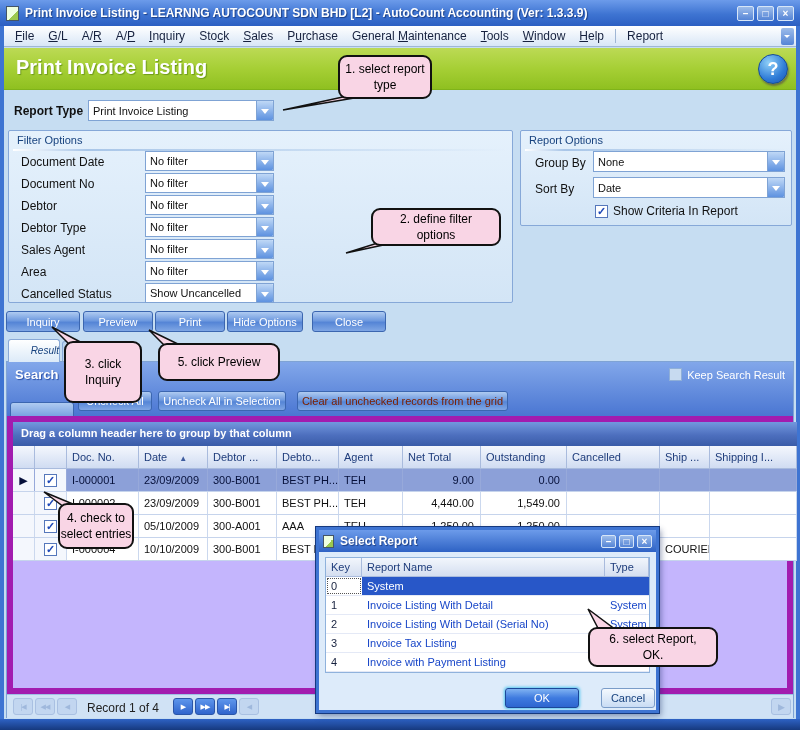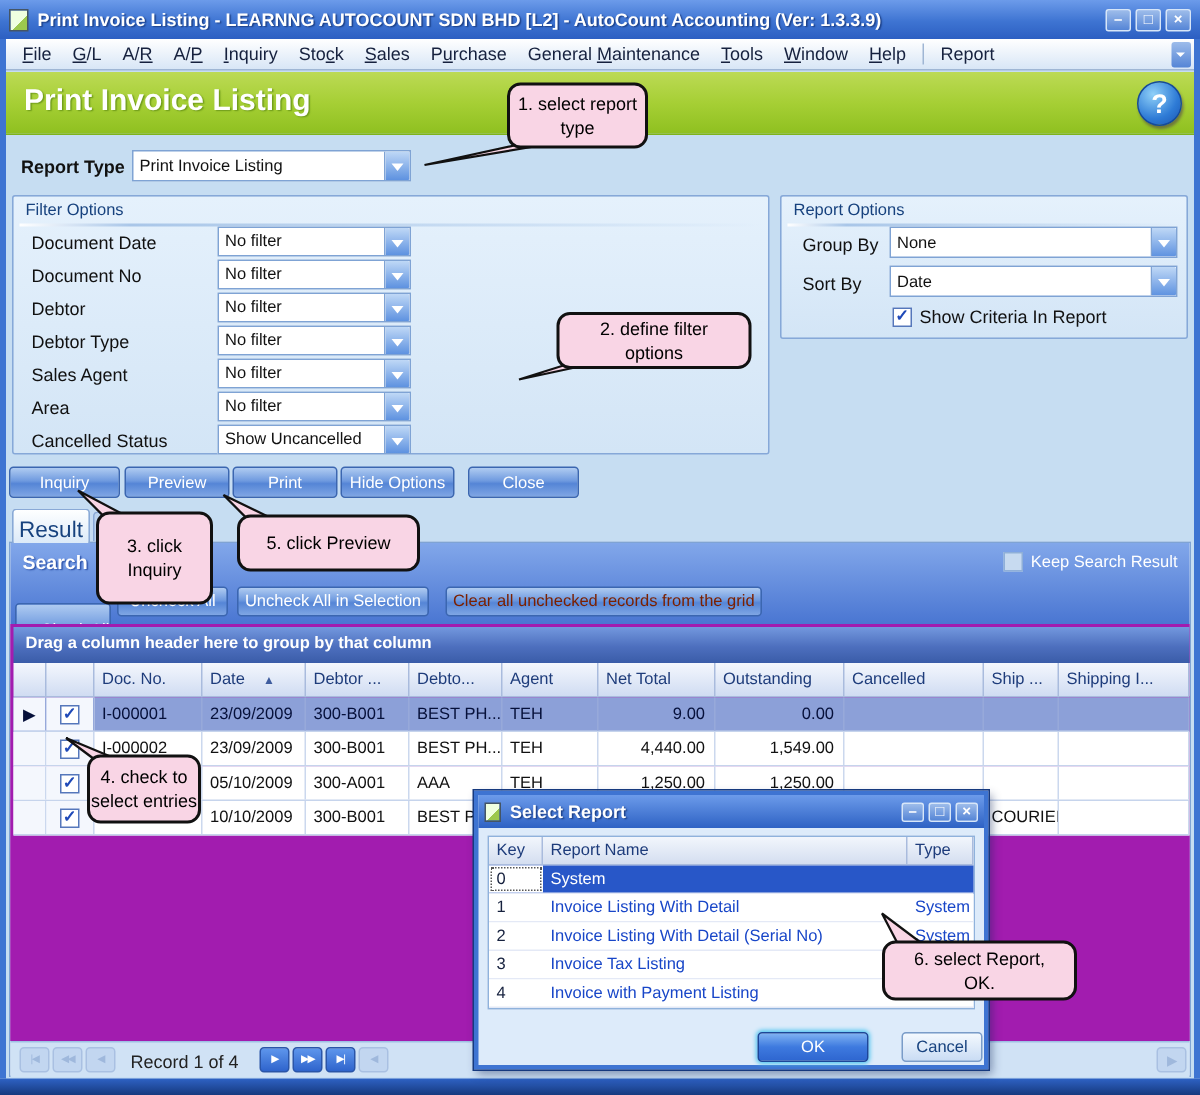--- a/index.html
+++ b/index.html
@@ -49,32 +49,32 @@
   .cb.empty { background:#C7DAF0; border-color:#8FAFD8; color:transparent; }
 
   
   .groupbox { position:absolute; border:1px solid #86A8D8; border-radius:2px; background:linear-gradient(#E5F1FC,#D3E5F6); }
   .gb-caption { height:18px; padding:3px 0 0 8px; color:#17427E; font-size:11px; }
   .gb-caption-line { position:absolute; left:4px; right:4px; top:18px; height:2px;
     background:linear-gradient(90deg,#FFFFFF,#A9C6E8 15%,rgba(255,255,255,0)); }
   .f-label { position:absolute; left:12px; font-size:12px; color:#111; }
 
   
-  .tab { position:absolute; border:1px solid #89A9D6; border-bottom:none; border-radius:3px 3px 0 0; font-size:15px; text-align:center; }
+  .tab { position:absolute; border:1px solid #89A9D6; border-bottom:none; border-radius:3px 3px 0 0; font-size:10px; text-align:right;font-style:italic; }
   .tab.active { background:linear-gradient(#FEFFFF,#DCEAF8); color:#17427E; z-index:5; }
   .tab.inactive { background:#BBD4EE; }
   .result-panel { position:absolute; left:6px; top:361px; width:788px; height:357px; border:1px solid #7FA3D4; background:#fff; }
 
   
   .search-panel { position:absolute; left:7px; top:362px; width:786px; height:54px; background:linear-gradient(#82A7EA,#4A76D2); }
   .search-title { position:absolute; left:8px; top:5px; color:#fff; font-weight:bold; font-size:13px; text-shadow:1px 1px 1px #2A4FA6; }
   .keep-wrap { position:absolute; right:8px; top:6px; display:flex; gap:5px; align-items:center; color:#fff; font-size:11px; }
 
   
-  .grid-area { position:absolute; left:7px; top:416px; width:786px; height:278px; background:#a21caf; border:2px solid #a21caf; }
+  .grid-area { position:absolute; left:7px; top:416px; width:786px; height:278px; background:#c4b5fd; border:6px solid #a21caf; }
   .group-hint { position:absolute; left:0; top:0; width:784px; height:24px;
     background:linear-gradient(#7398DE,#4D6FBE 55%,#3A5CA8); color:#fff; font-weight:bold; font-size:11px; padding:5px 0 0 8px; }
   .g-head { position:absolute; left:0; top:24px; width:784px; height:23px; display:flex;
     background:linear-gradient(#F4F7FD,#D0DCF2); border-bottom:1px solid #A9BBDD; }
   .g-hcell { border-right:1px solid #A9BBDD; color:#1E3C7B; font-size:11px; padding:5px 0 0 5px; white-space:nowrap; overflow:hidden; }
   .g-row { position:absolute; left:0; display:flex; height:23px; background:#fff; border-bottom:1px solid #C6D4EC; width:784px; }
   .g-row.sel { background:#8CA0D8; }
   .g-cell { border-right:1px solid #CBD8EE; font-size:11px; padding:5px 0 0 5px; white-space:nowrap; overflow:hidden; }
   .g-row.sel .g-cell { border-right-color:#97A9DA; color:#06103A; }
   .g-cell.num { text-align:right; padding-right:6px; padding-left:0; }

